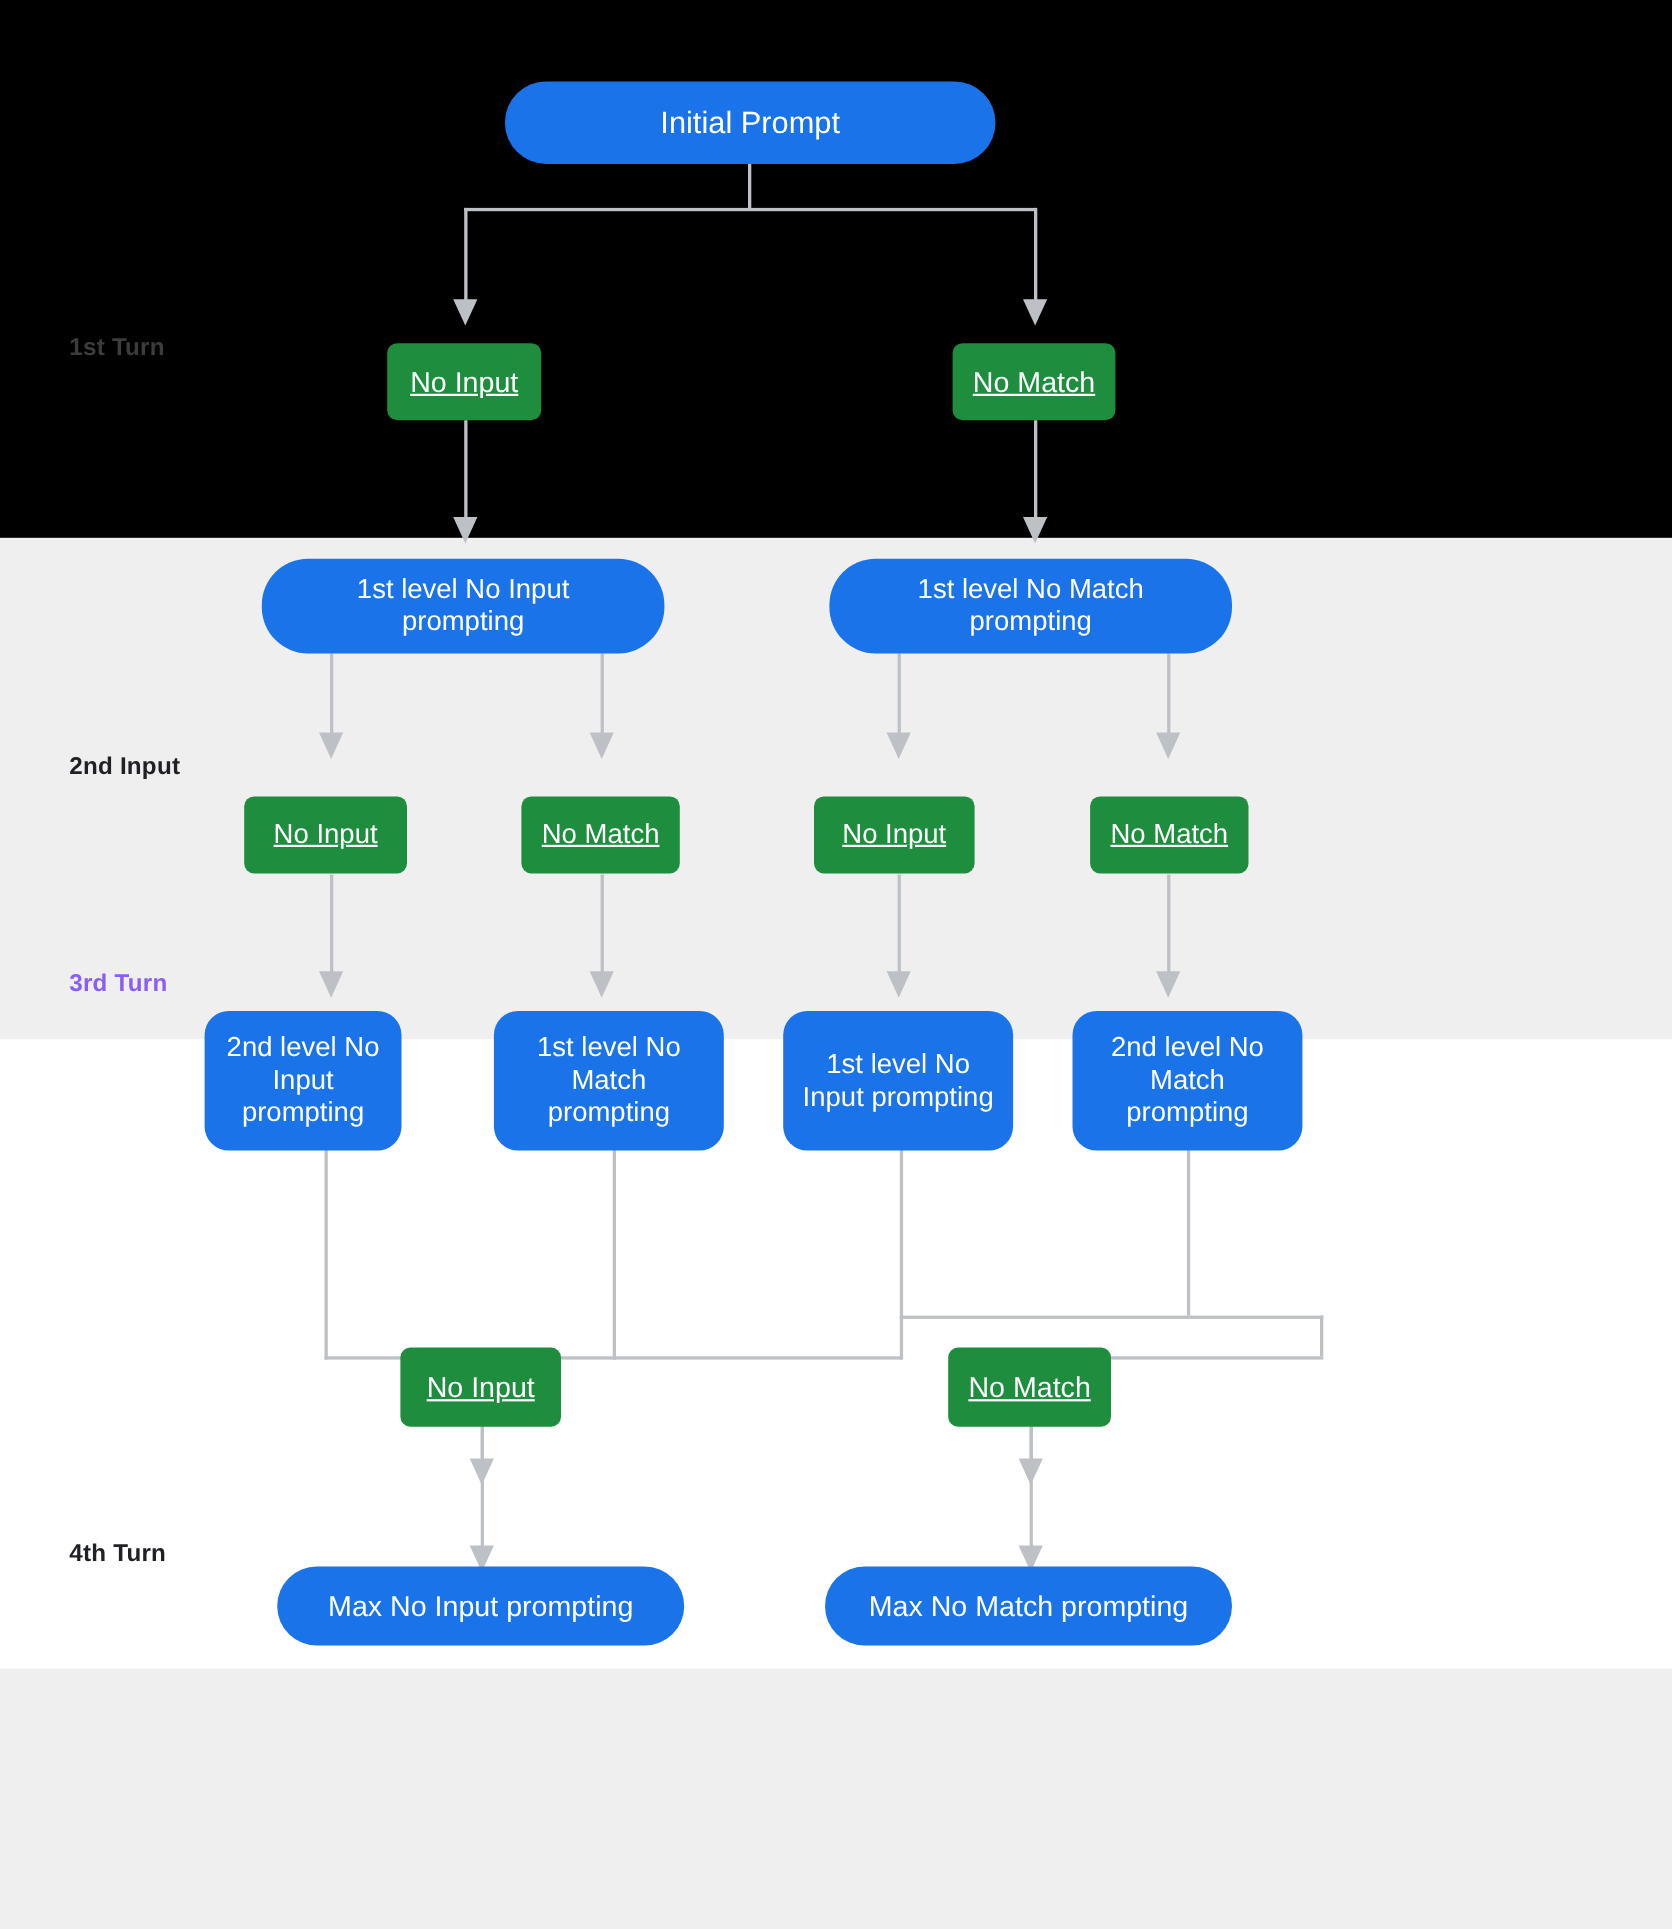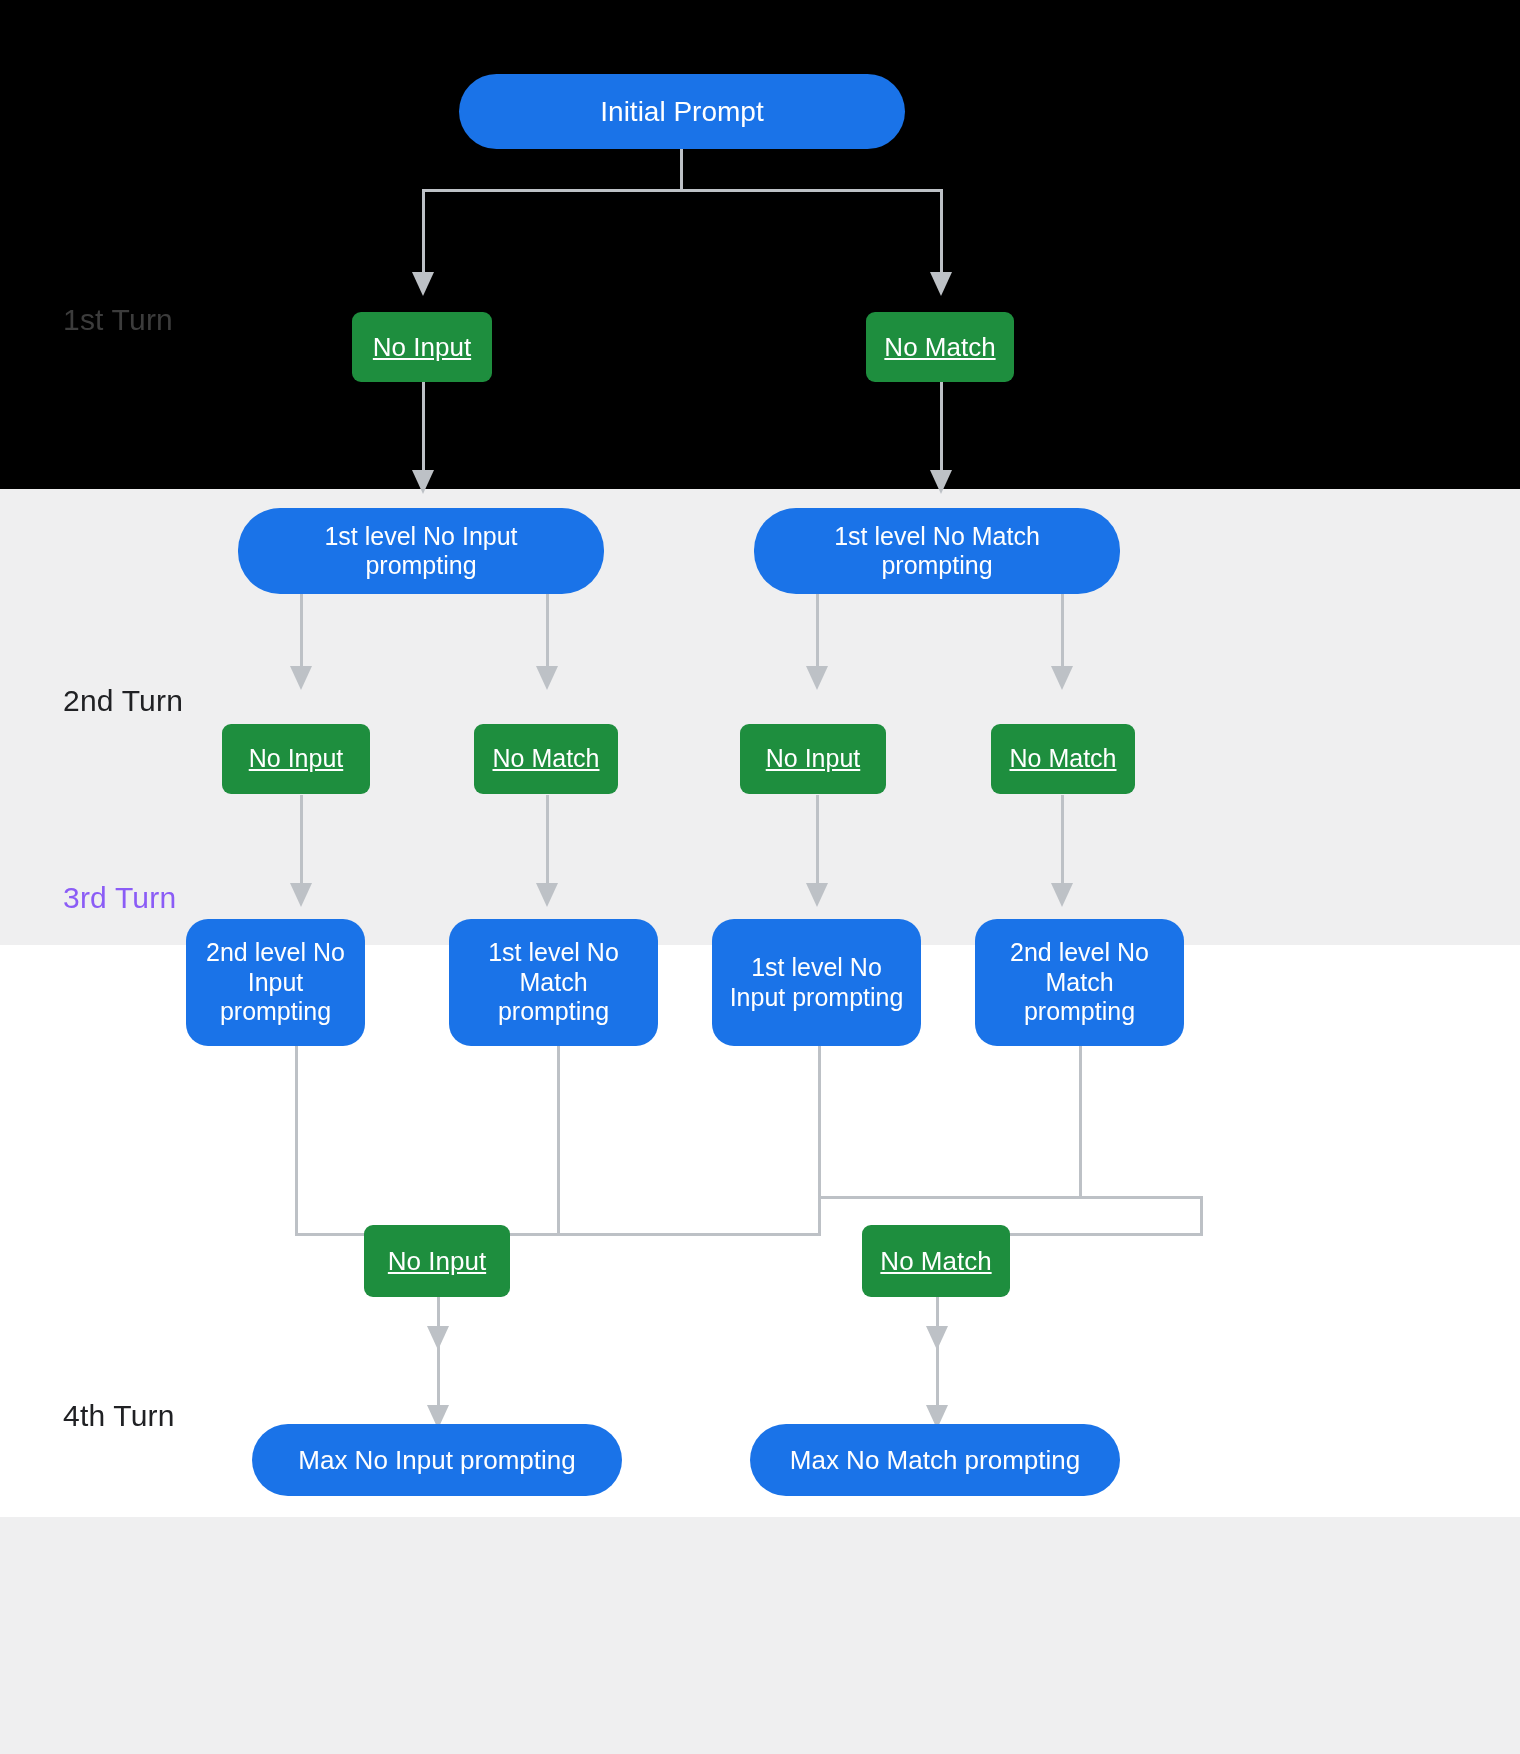--- a/index.html
+++ b/index.html
@@ -7,21 +7,21 @@
   #stage{position:relative;width:1520px;height:1754px;overflow:hidden;background:#ffffff;}
 
   
   .band{position:absolute;left:0;width:1520px;}
   #band-turn1{top:0;height:489px;background:#000000;}
   #band-turn2{top:489px;height:456px;background:#efeff0;}
   #band-turn3{top:945px;height:572px;background:#ffffff;}
   #band-turn4{top:1517px;height:237px;background:#efeff0;}
 
   
-  .turn-label{position:absolute;font-size:30px;letter-spacing:.2px;white-space:nowrap;}
+  .turn-label{position:absolute;font-size:22px;letter-spacing:.2px;white-space:nowrap;font-weight:bold;}
   #lbl-t1{left:63px;top:303px;color:#3c3c3c;}
   #lbl-t2{left:63px;top:684px;color:#202124;}
   #lbl-t3{left:63px;top:881px;color:#8b5cf6;}
   #lbl-t4{left:63px;top:1399px;color:#202124;}
 
   
   .node{position:absolute;display:flex;align-items:center;justify-content:center;
         text-align:center;color:#ffffff;box-sizing:border-box;line-height:1.18;}
   .node.blue{background:#1a73e8;}
   .node.green{background:#1e8e3e;}
@@ -112,17 +112,17 @@
   <div class="node blue rr-lg" style="left:712px;top:919px;width:209px;height:127px;font-size:25px;padding:0 14px;">1st level No Input prompting</div>
   <div class="node blue rr-lg" style="left:975px;top:919px;width:209px;height:127px;font-size:25px;padding:4px 14px;">2nd level No Match prompting</div>
 
   <div class="node green rr" style="left:364px;top:1225px;width:146px;height:72px;font-size:26px;">No Input</div>
   <div class="node green rr" style="left:862px;top:1225px;width:148px;height:72px;font-size:26px;">No Match</div>
 
   <div class="node blue pill" style="left:252px;top:1424px;width:370px;height:72px;font-size:26px;">Max No Input prompting</div>
   <div class="node blue pill" style="left:750px;top:1424px;width:370px;height:72px;font-size:26px;">Max No Match prompting</div>
 
   <div class="turn-label" id="lbl-t1">1st Turn</div>
-  <div class="turn-label" id="lbl-t2">2nd Turn</div>
+  <div class="turn-label" id="lbl-t2">2nd Input</div>
   <div class="turn-label" id="lbl-t3">3rd Turn</div>
   <div class="turn-label" id="lbl-t4">4th Turn</div>
 
 </div>
 
 </body></html>

